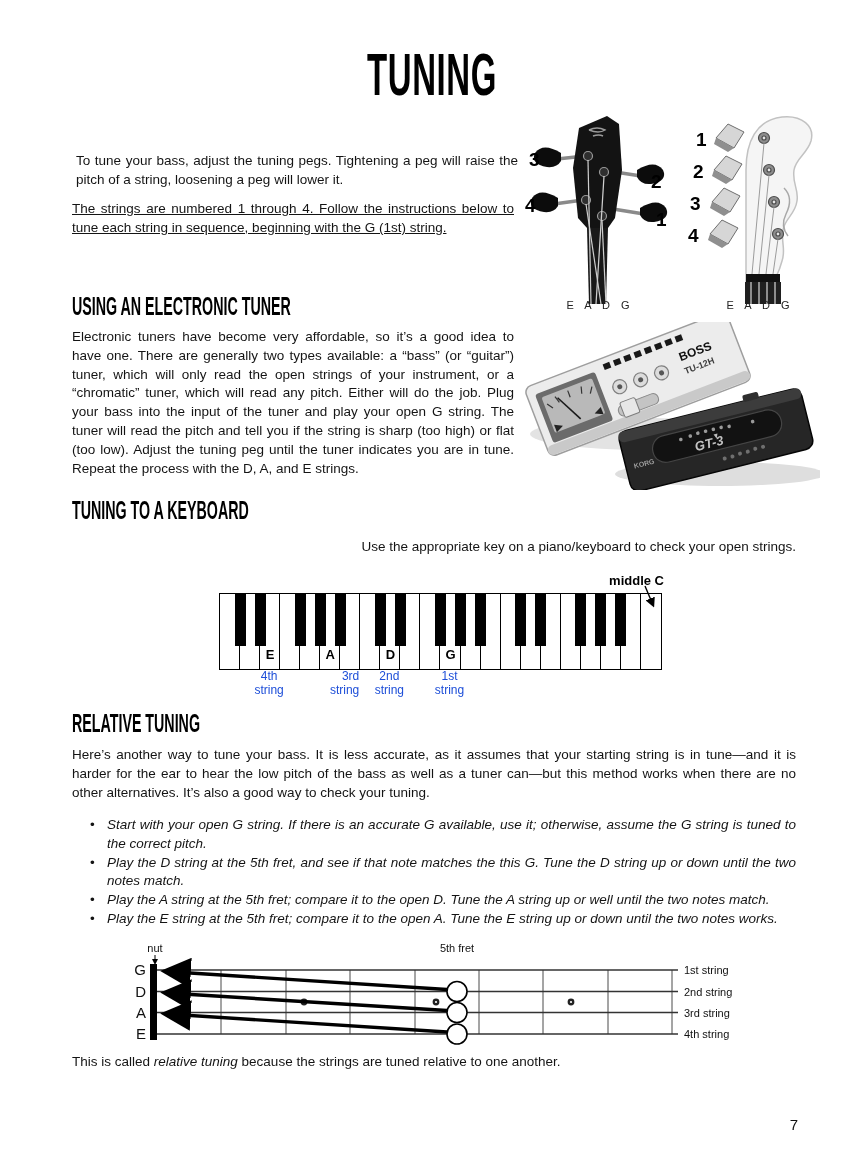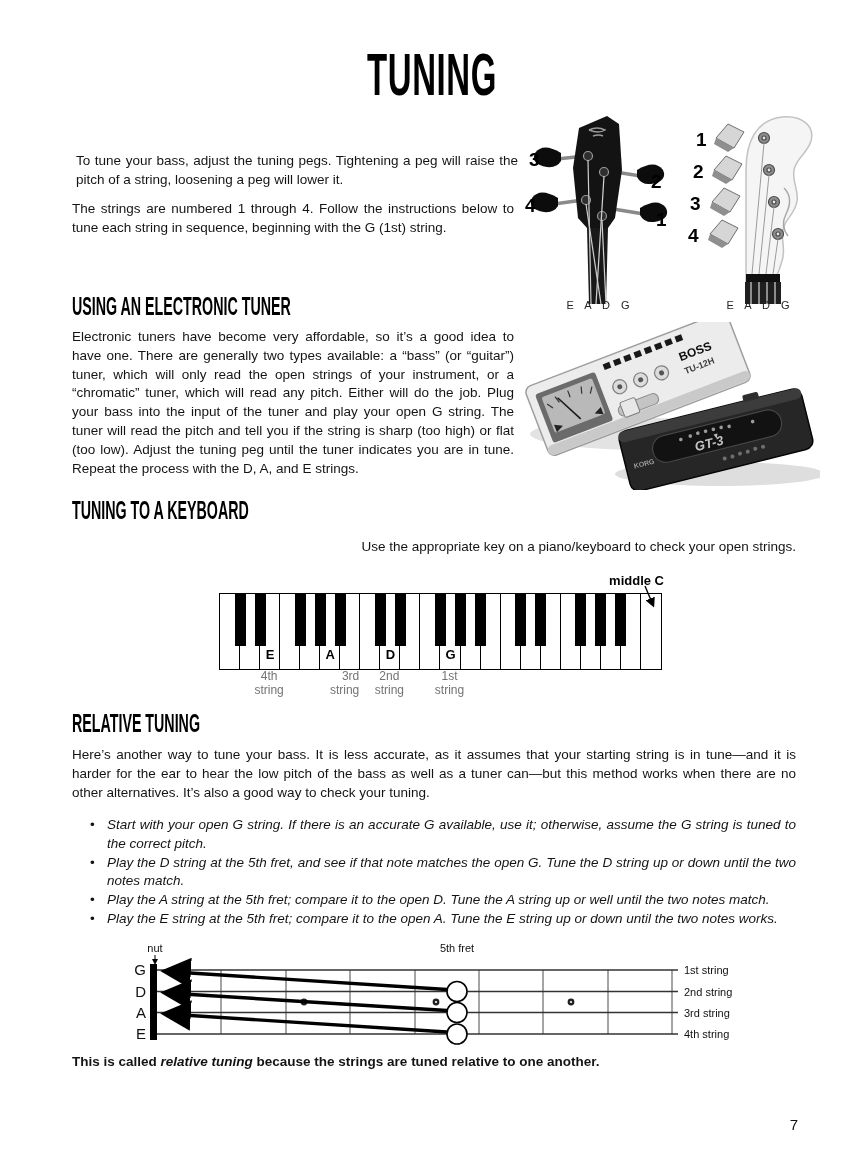--- a/index.html
+++ b/index.html
@@ -29,35 +29,35 @@
   }
   
   #kb-frame{
     position:absolute;left:0;top:23px;width:441px;height:75px;
     border:1px solid #000;background:#fff;
   }
   .wkey{position:absolute;top:0;height:75px;border-right:1px solid #000;background:#fff;box-sizing:border-box;}
   .wkey.last{border-right:none;}
   .bkey{position:absolute;top:0;width:11px;height:52px;background:#000;}
   .kb-note{position:absolute;top:53px;width:20px;text-align:center;font-weight:700;font-size:13px;color:#000;}
-  .kb-cap{position:absolute;top:99px;width:60px;text-align:center;font-size:12px;line-height:14px;color:#737373;}
+  .kb-cap{position:absolute;top:99px;width:60px;text-align:center;font-size:12px;line-height:14px;color:#1d4ed8;}
   .midc{font-weight:700;font-size:13px;color:#000;text-align:right;}
-  .footer-line{font-size:13.5px;color:#141414;font-weight:bold;}
+  .footer-line{font-size:13.5px;color:#141414;}
   .footer-line .it{font-style:italic;}
   .pagenum{font-size:15px;color:#111;text-align:right;width:28px;}
 </style>
 </head>
 <body>
 
 <div class="abs page-title" style="top:40px;left:0;">
   <span>TUNING</span>
 </div>
 
 <div class="abs body-text" style="left:76px;top:152px;width:442px;">To tune your bass, adjust the tuning pegs. Tightening a peg will raise the pitch of a string, loosening a peg will lower it.</div>
-<div class="abs body-text" style="left:72px;top:200px;width:442px;">The strings are numbered 1 through 4. Follow the instructions below to tune each string in sequence, beginning with the G (1st) string.</div>
+<div class="abs body-text" style="left:72px;top:200px;width:442px;text-decoration:underline;">The strings are numbered 1 through 4. Follow the instructions below to tune each string in sequence, beginning with the G (1st) string.</div>
 
 <svg class="abs" style="left:523px;top:112px;" width="152" height="192" viewBox="0 0 152 192">
 
   <g stroke="#8a8a8a" stroke-width="3.5">
     <line x1="34" y1="47" x2="62" y2="44"></line>
     <line x1="118" y1="64" x2="92" y2="60"></line>
     <line x1="31" y1="92" x2="60" y2="88"></line>
     <line x1="121" y1="102" x2="90" y2="97"></line>
   </g>
 
@@ -323,21 +323,21 @@
 </div>
 <div class="abs body-text" style="left:72px;top:746px;width:724px;">Here’s another way to tune your bass. It is less accurate, as it assumes that your starting string is in tune—and it is harder for the ear to hear the low pitch of the bass as well as a tuner can—but this method works when there are no other alternatives. It’s also a good way to check your tuning.</div>
 
 <div class="abs body-text" style="left:88px;top:816px;width:708px;">
   <div class="bullet-row">
     <span class="dot">•</span>
     <div class="btxt">Start with your open G string. If there is an accurate G available, use it; otherwise, assume the G string is tuned to the correct pitch.</div>
   </div>
   <div class="bullet-row">
     <span class="dot">•</span>
-    <div class="btxt">Play the D string at the 5th fret, and see if that note matches the open G. Tune the D string up or down until the two notes match.</div>
+    <div class="btxt">Play the D string at the 5th fret, and see if that note matches the this G. Tune the D string up or down until the two notes match.</div>
   </div>
   <div class="bullet-row">
     <span class="dot">•</span>
     <div class="btxt">Play the A string at the 5th fret; compare it to the open D. Tune the A string up or well until the two notes match.</div>
   </div>
   <div class="bullet-row">
     <span class="dot">•</span>
     <div class="btxt">Play the E string at the 5th fret; compare it to the open A. Tune the E string up or down until the two notes works.</div>
   </div>
 </div>

